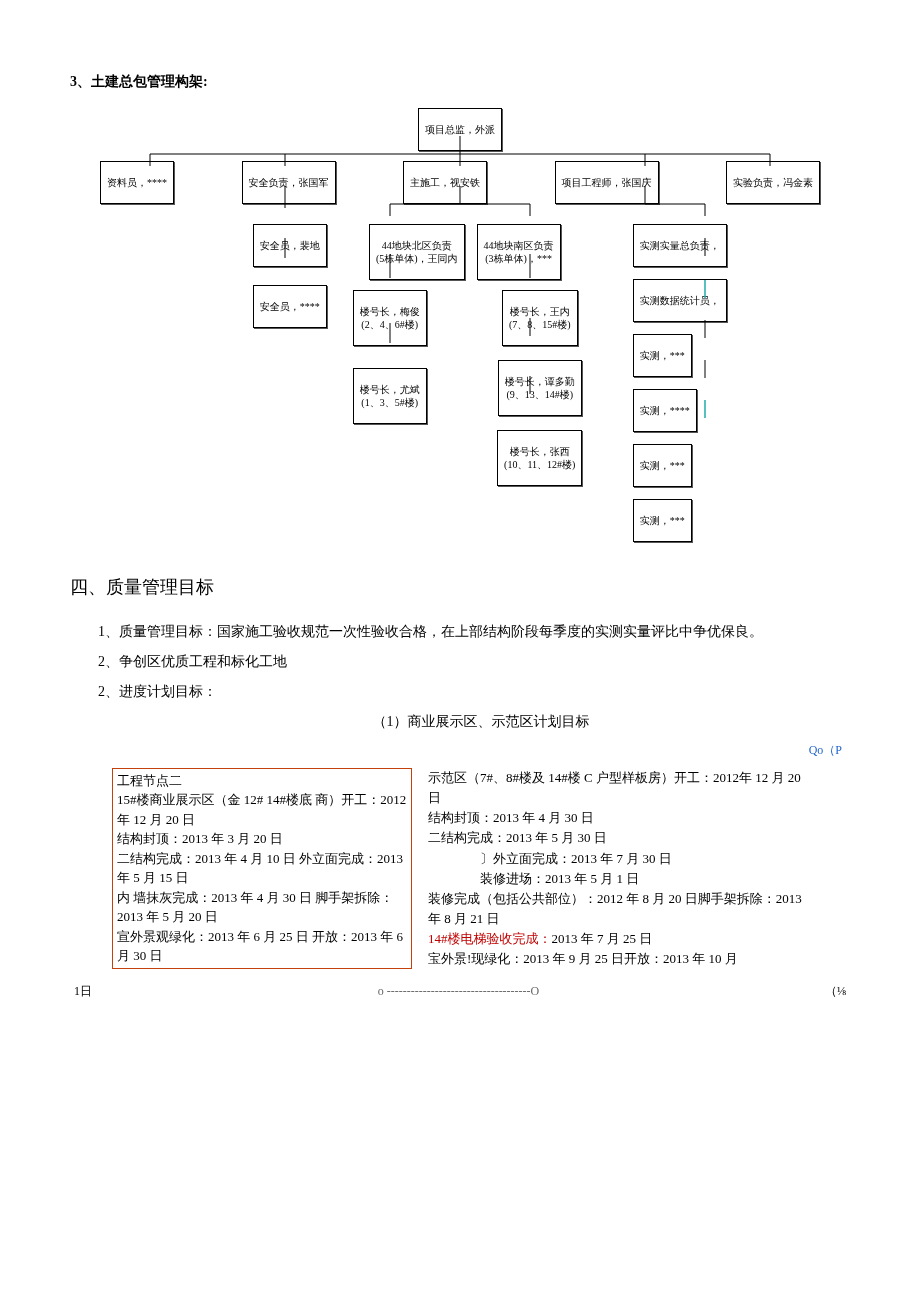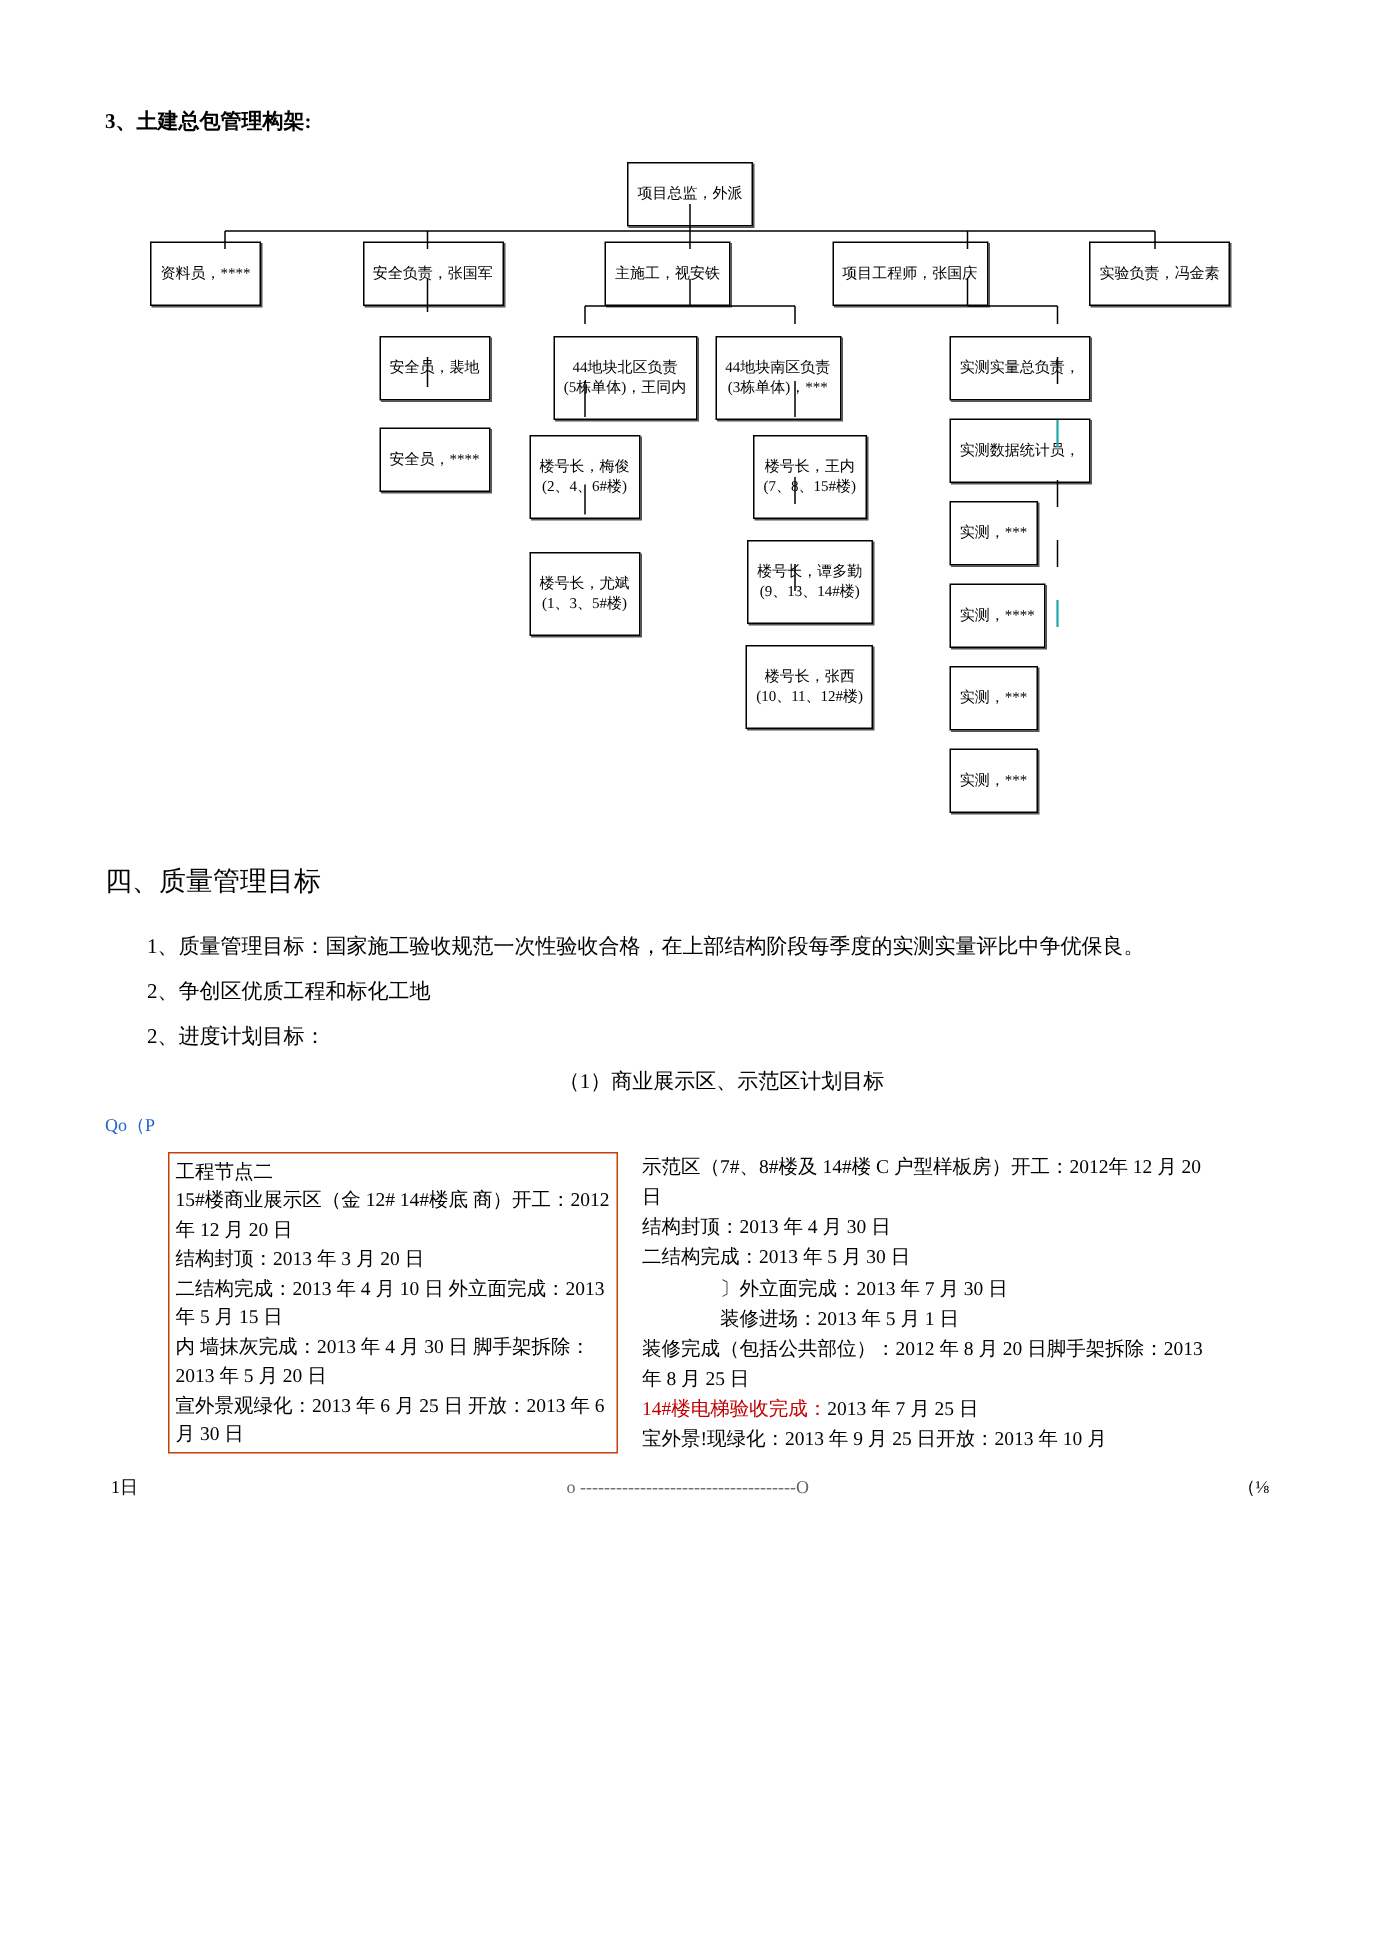--- a/index.html
+++ b/index.html
@@ -76,20 +76,21 @@
     line-height: 1.5;
   }
   .box-right {
     width: 380px;
     font-size: 13px;
     line-height: 1.55;
   }
   .qop {
     color: #2266cc;
     font-size: 12px;
+    text-align: right;
     padding-right: 8px;
   }
   .red { color: #c00000; }
   .footer {
     display: flex;
     justify-content: flex-start;
     align-items: center;
     font-size: 12px;
     margin-top: 12px;
     padding: 0 4px;
@@ -210,21 +211,21 @@
     <div>二结构完成：2013 年 4 月 10 日 外立面完成：2013 年 5 月 15 日</div>
     <div>内 墙抹灰完成：2013 年 4 月 30 日 脚手架拆除：2013 年 5 月 20 日</div>
     <div>宣外景观绿化：2013 年 6 月 25 日 开放：2013 年 6 月 30 日</div>
   </div>
   <div class="box-right">
     <div>示范区（7#、8#楼及 14#楼 C 户型样板房）开工：2012年 12 月 20 日</div>
     <div>结构封顶：2013 年 4 月 30 日</div>
     <div>二结构完成：2013 年 5 月 30 日</div>
     <div style="padding-left:4em;">〕外立面完成：2013 年 7 月 30 日</div>
     <div style="padding-left:4em;">装修进场：2013 年 5 月 1 日</div>
-    <div>装修完成（包括公共部位）：2012 年 8 月 20 日脚手架拆除：2013 年 8 月 25 日</div>
+    <div>装修完成（包括公共部位）：2012 年 8 月 20 日脚手架拆除：2013 年 8 月 21 日</div>
     <div><span class="red">14#楼电梯验收完成：</span><span>2013 年 7 月 25 日</span></div>
     <div>宝外景!现绿化：2013 年 9 月 25 日开放：2013 年 10 月</div>
   </div>
 </div>
 
 <div class="footer">
   <span>1日</span>
   <span class="mid">o ------------------------------------O</span>
   <span>（⅛</span>
 </div>

